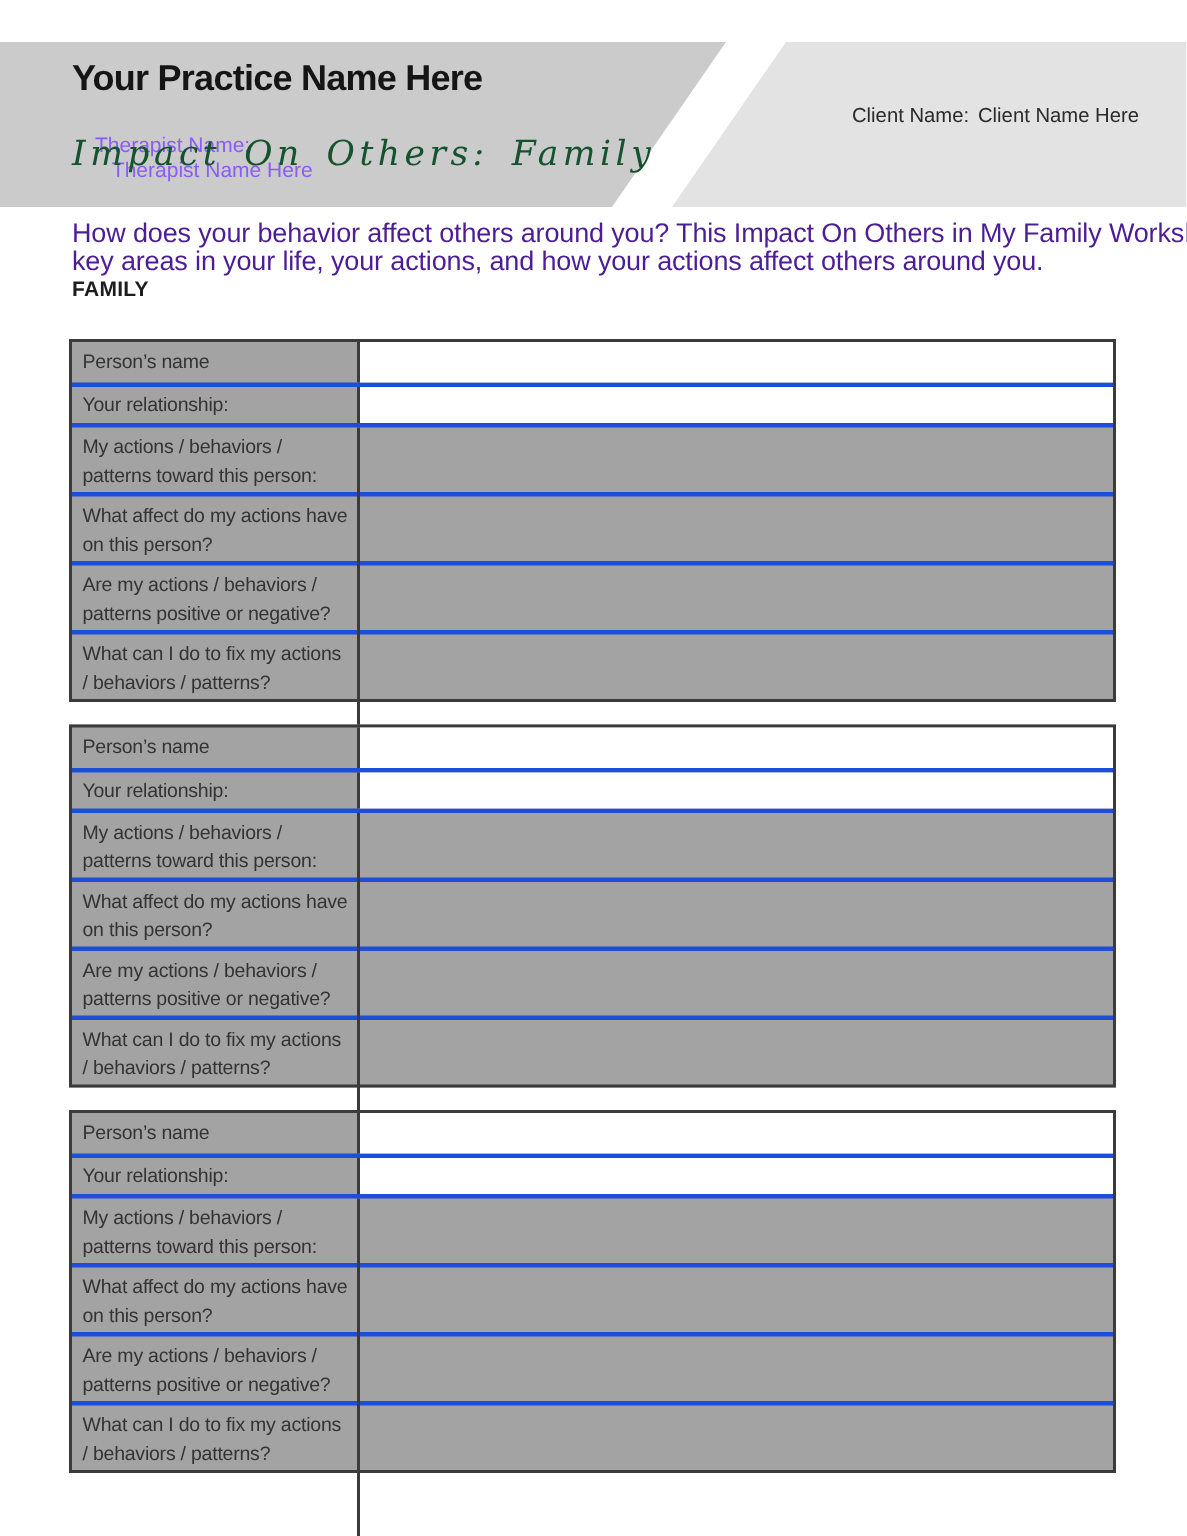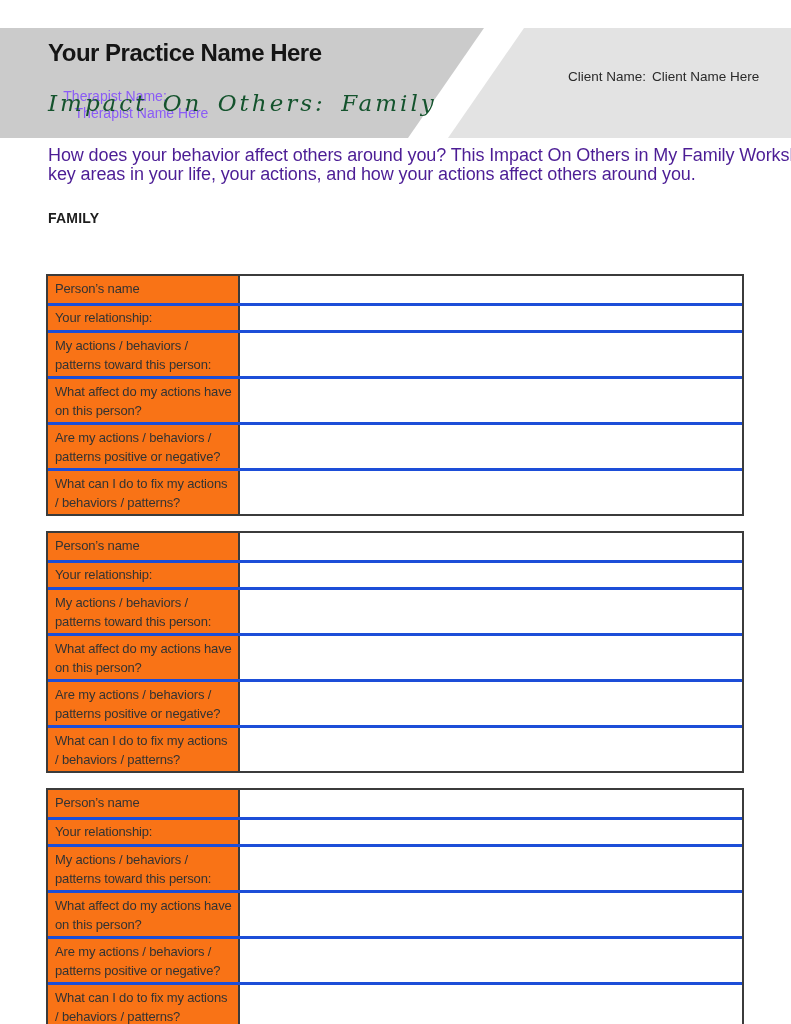--- a/index.html
+++ b/index.html
@@ -38,35 +38,35 @@
   .client-block { position:absolute; left:520px; top:65px; font-size:13.5px; color:#2a2a2a; }
   .client-row { display:flex; height:24px; line-height:24px; white-space:pre;margin-left:48px; }
   .client-row .label { width:84px; }
   
   .intro {
     position:absolute; left:48px; top:146px;
     font-size:18px; line-height:19px; letter-spacing:-0.1px;
     color:#4c1d95; white-space:pre;
   }
   .section-heading {
-    position:absolute; left:48px; top:210px;
+    position:absolute; left:48px; top:184px;
     font-size:14px; font-weight:bold; letter-spacing:0.2px; color:#1d1d1d;
   }
   
   .wtable {
     position:absolute; left:46px; width:694px;
-    border:2px solid #3b3b3b; background:#f97316;margin-top:48px;
+    border:2px solid #3b3b3b; background:#a3a3a3;
   }
   .wtable-1 { top:226px; }
   .wtable-2 { top:483px; }
   .wtable-3 { top:740px; }
   .wrow { display:flex; box-sizing:border-box; }
   .wrow + .wrow { border-top:3px solid #1d4ed8; }
   .wrow.short { height:27px; }
-  .wrow.tall  { height:46px; }
+  .wrow.tall  { height:46px;flex-direction:column; }
   .wlabel {
     width:192px; flex:0 0 192px; box-sizing:border-box;
     border-right:2px solid #3b3b3b;
     font-size:13px; line-height:18.5px; letter-spacing:-0.15px;
     color:#333333; white-space:pre;
     padding:4px 4px 0 7px;
   }
   .short .wlabel { display:flex; align-items:center; padding-top:0; }
   .wanswer { flex:1; background:#ffffff; }
 </style>

